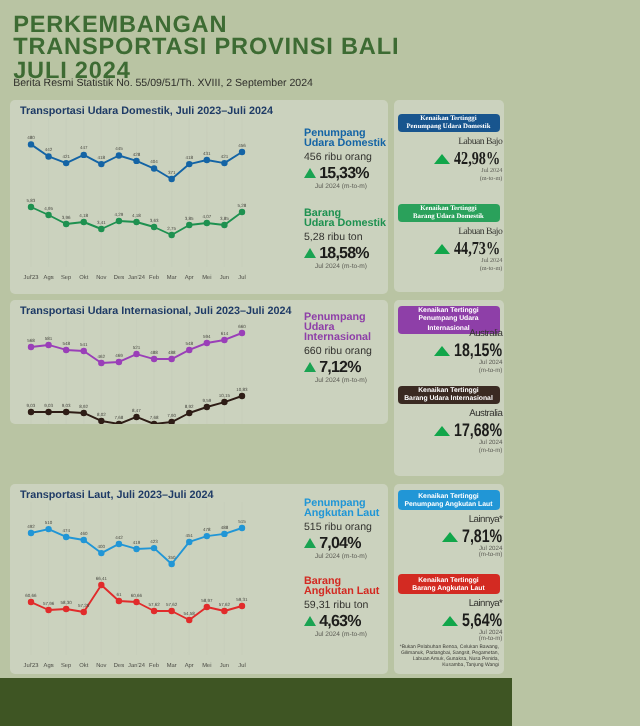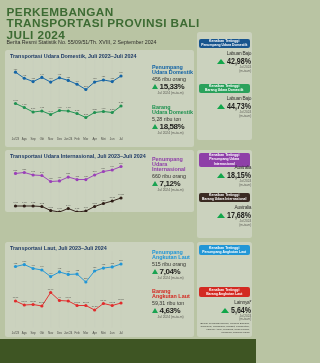--- a/index.html
+++ b/index.html
@@ -129,21 +129,21 @@
         <div class="sper">Jul 2024 (m-to-m)</div>
       </div>
       <div class="stat" style="left:147.5px;top:55.3px">
         <div class="slabel" style="color:#1e9150">Barang
 Udara Domestik</div>
         <div class="sval">5,28 ribu ton</div>
         <div class="spct"><span class="tri"></span>18,58%</div>
         <div class="sper">Jul 2024 (m-to-m)</div>
       </div>
     </div>
-    <div class="panel pR" style="top: 32px; height: 108px;">
+    <div class="panel pR" style="top: 50px; height: 96px; font-family: Liberation Serif, serif;">
       <div class="badge" style="top:6.5px;background:#18558e">Kenaikan Tertinggi
 Penumpang Udara Domestik</div>
       <div class="hl" style="top:19px">
         <div class="hplace">Labuan Bajo</div>
         <div class="hrow">
           <span class="tri2"></span>
           <span class="hpct" style="width: 24.18px; display: inline-block; overflow: visible;"><span style="display: inline-block; white-space: nowrap; transform: scaleX(0.78); transform-origin: 0px 0px;">42,98%</span></span>
         </div>
         <div class="hper">Jul 2024
 (m-to-m)</div>
@@ -371,20 +371,29 @@
         <div class="slabel" style="color:#d32a22">Barang
 Angkutan Laut</div>
         <div class="sval">59,31 ribu ton</div>
         <div class="spct"><span class="tri"></span>4,63%</div>
         <div class="sper">Jul 2024 (m-to-m)</div>
       </div>
     </div>
     <div class="panel pR" style="top: 241.5px; height: 95.5px;">
       <div class="badge" style="top:3.5px;background:#2196d6">Kenaikan Tertinggi
 Penumpang Angkutan Laut</div>
+      <div class="hl" style="top:16px">
+        <div class="hplace">Lainnya*</div>
+        <div class="hrow">
+          <span class="tri2"></span>
+          <span class="hpct" style="width: 20.28px; display: inline-block; overflow: visible;"><span style="display: inline-block; white-space: nowrap; transform: scaleX(0.78); transform-origin: 0px 0px;">7,81%</span></span>
+        </div>
+        <div class="hper">Jul 2024
+(m-to-m)</div>
+      </div>
       <div class="badge" style="top:45.5px;background:#d32a22">Kenaikan Tertinggi
 Barang Angkutan Laut</div>
       <div class="hl" style="top:58px">
         <div class="hplace">Lainnya*</div>
         <div class="hrow">
           <span class="tri2"></span>
           <span class="hpct" style="width: 20.28px; display: inline-block; overflow: visible;"><span style="display: inline-block; white-space: nowrap; transform: scaleX(0.78); transform-origin: 0px 0px;">5,64%</span></span>
         </div>
         <div class="hper">Jul 2024
 (m-to-m)</div>

